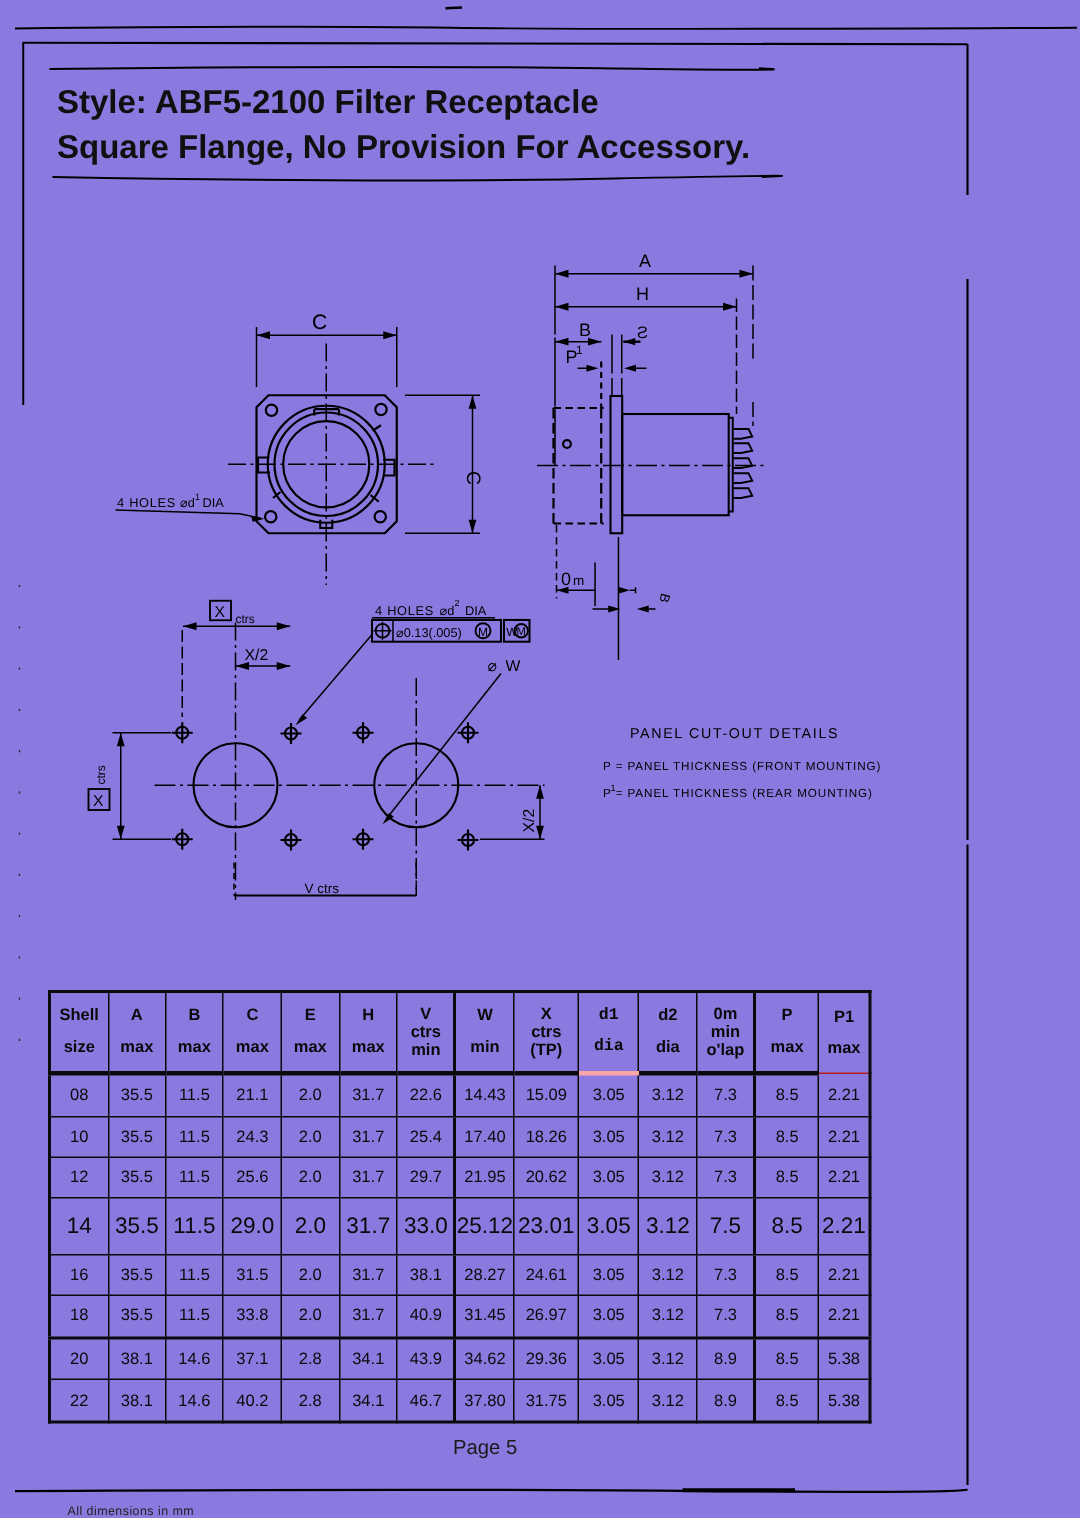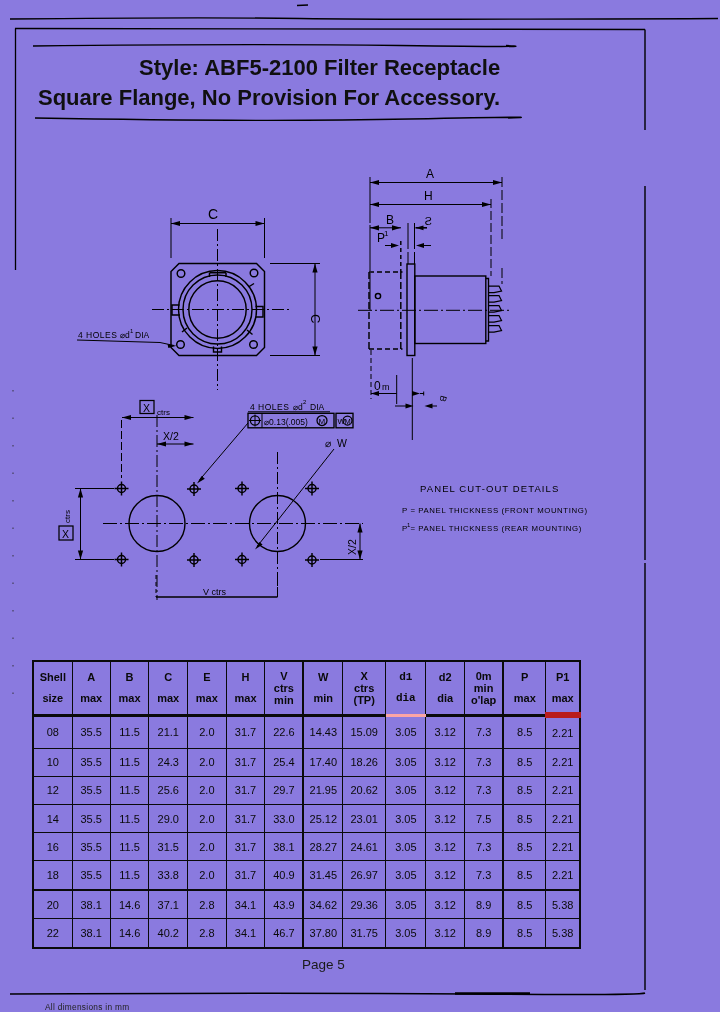--- a/index.html
+++ b/index.html
@@ -321,21 +321,21 @@
   <text x="203" y="595" font-size="9">V ctrs</text>
 
   <text x="420" y="492" font-size="9.5" letter-spacing="1.1">PANEL CUT-OUT DETAILS</text>
 
   <text x="402" y="513" font-size="7.8" letter-spacing="0.6">P  = PANEL THICKNESS (FRONT MOUNTING)</text>
 
   <text x="402" y="531" font-size="7.8" letter-spacing="0.6">P  = PANEL THICKNESS (REAR MOUNTING)</text>
   <text x="407" y="527" font-size="6">1</text>
 </svg>
 
-<div class="abs" style="left:38px;top:53px;font-size:22px;font-weight:bold;letter-spacing:0px;line-height:29.5px;white-space:nowrap;color:#101010;text-align:right;">
+<div class="abs" style="left:38px;top:53px;font-size:22px;font-weight:bold;letter-spacing:0px;line-height:29.5px;white-space:nowrap;color:#101010;">
 Style: ABF5-2100 Filter Receptacle<br>Square Flange, No Provision For Accessory.
 </div>
 
 <table class="dim abs" style="left:32px;top:660px;width:549px;height:289px;border:2px solid #0a0a0a;">
 <colgroup>
 <col style="width:39px">
         <col style="width:38px">
         <col style="width:38.5px">
         <col style="width:38.5px">
 <col style="width:38.5px">
@@ -399,21 +399,21 @@
           </th>
   <th style="border-bottom:3px solid #0a0a0a;border-right:2px solid #0a0a0a;">
             <div>0m</div>
             <div>min</div>
             <div>o'lap</div>
           </th>
   <th style="border-bottom:3px solid #0a0a0a;">
             <div>P</div>
             <div style="margin-top:9px;">max</div>
           </th>
-  <th style="border-bottom:6px solid #b91c1c;">
+  <th style="border-bottom:1px solid #b91c1c;">
             <div>P1</div>
             <div style="margin-top:9px;">max</div>
           </th>
 </tr>
 <tr style="font-size:11px;">
           <td>08</td>
           <td>35.5</td>
           <td>11.5</td>
           <td>21.1</td>
           <td>2.0</td>
@@ -452,21 +452,21 @@
           <td>31.7</td>
           <td style="border-right:2.5px solid #0a0a0a;">29.7</td>
           <td>21.95</td>
           <td>20.62</td>
           <td>3.05</td>
           <td>3.12</td>
           <td style="border-right:2px solid #0a0a0a;">7.3</td>
           <td>8.5</td>
           <td>2.21</td>
         </tr>
-<tr style="font-size:11px;">
+<tr style="font-size:15px;">
           <td>14</td>
           <td>35.5</td>
           <td>11.5</td>
           <td>29.0</td>
           <td>2.0</td>
           <td>31.7</td>
           <td style="border-right:2.5px solid #0a0a0a;">33.0</td>
           <td>25.12</td>
           <td>23.01</td>
           <td>3.05</td>

